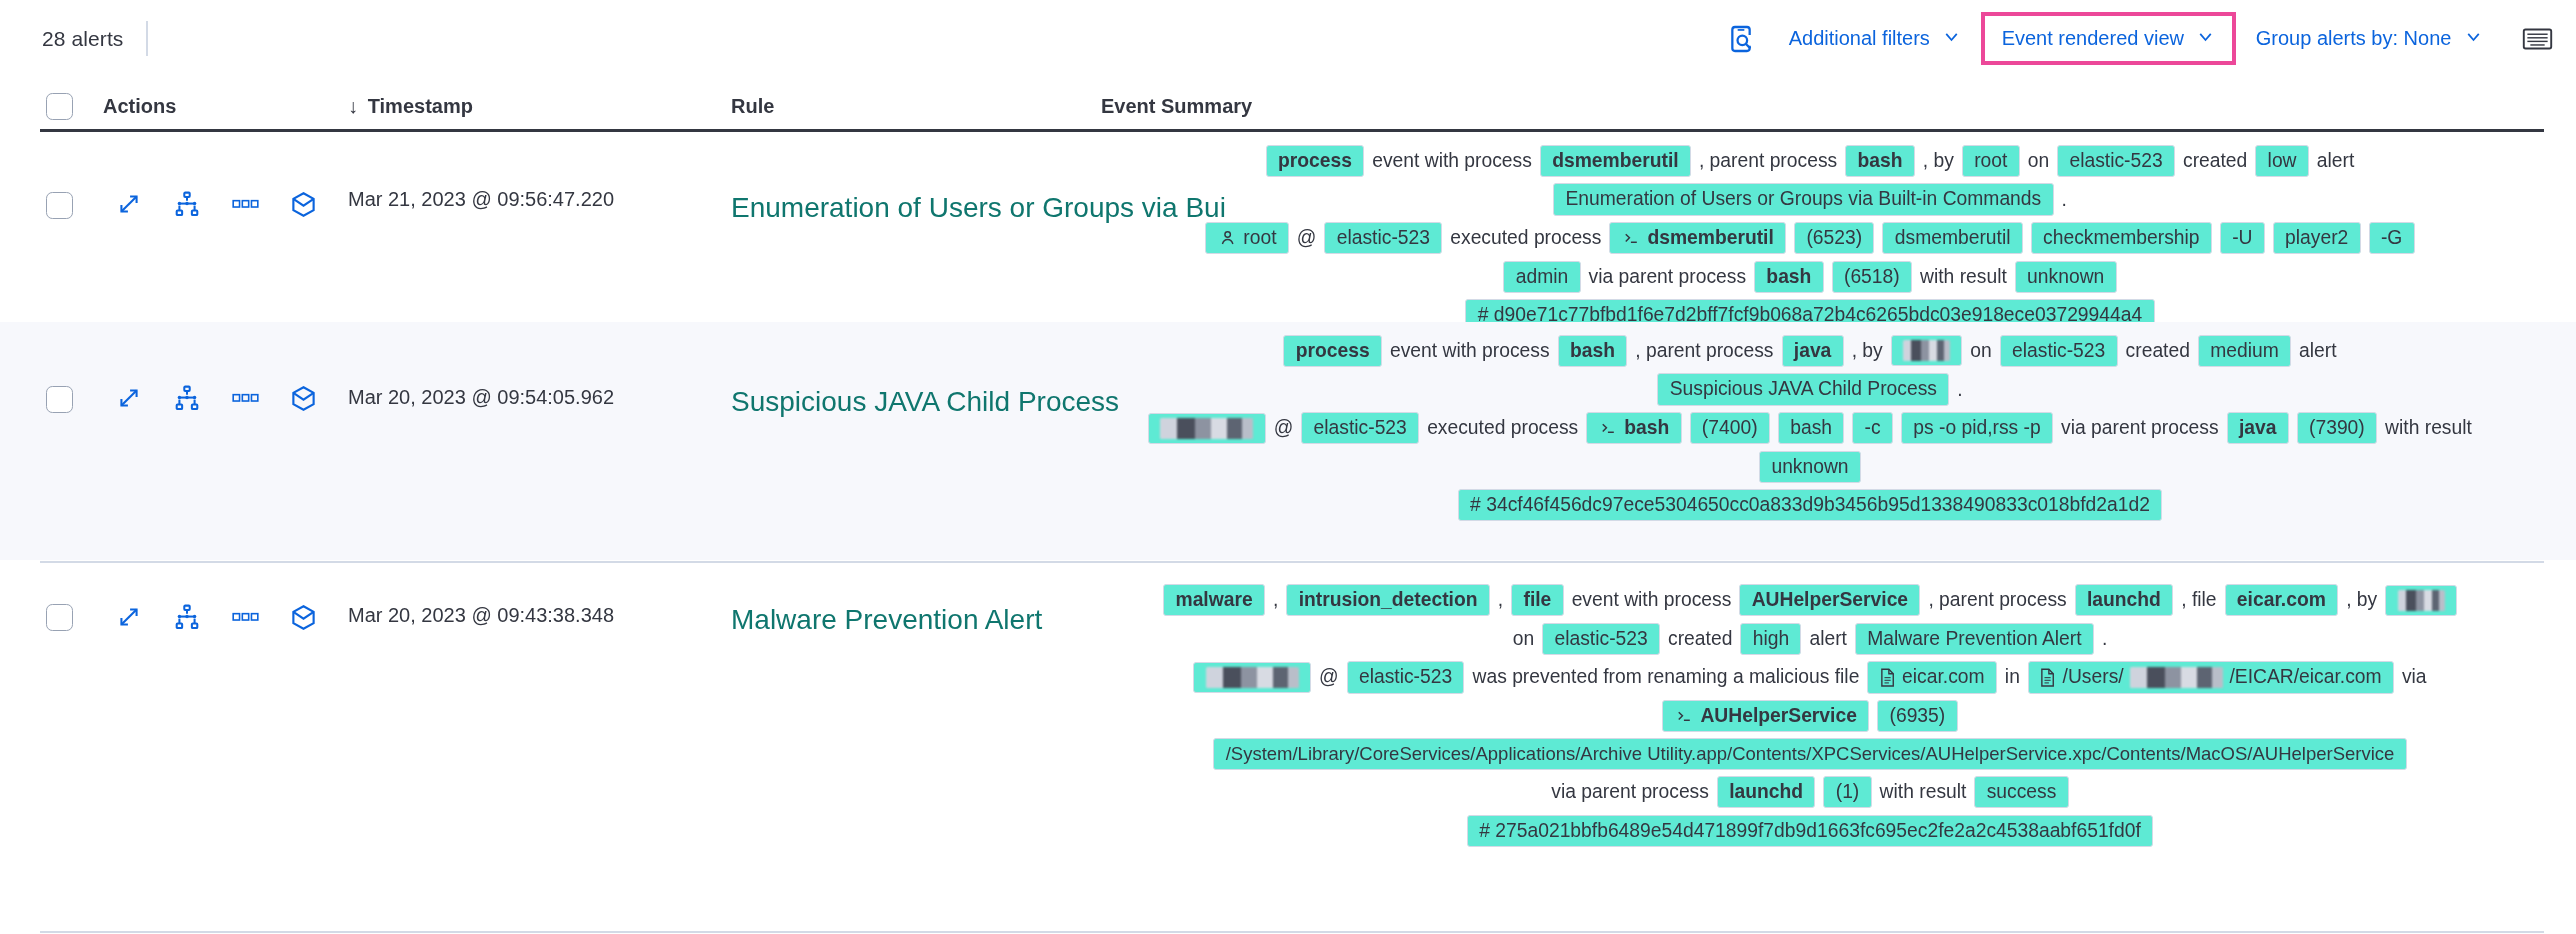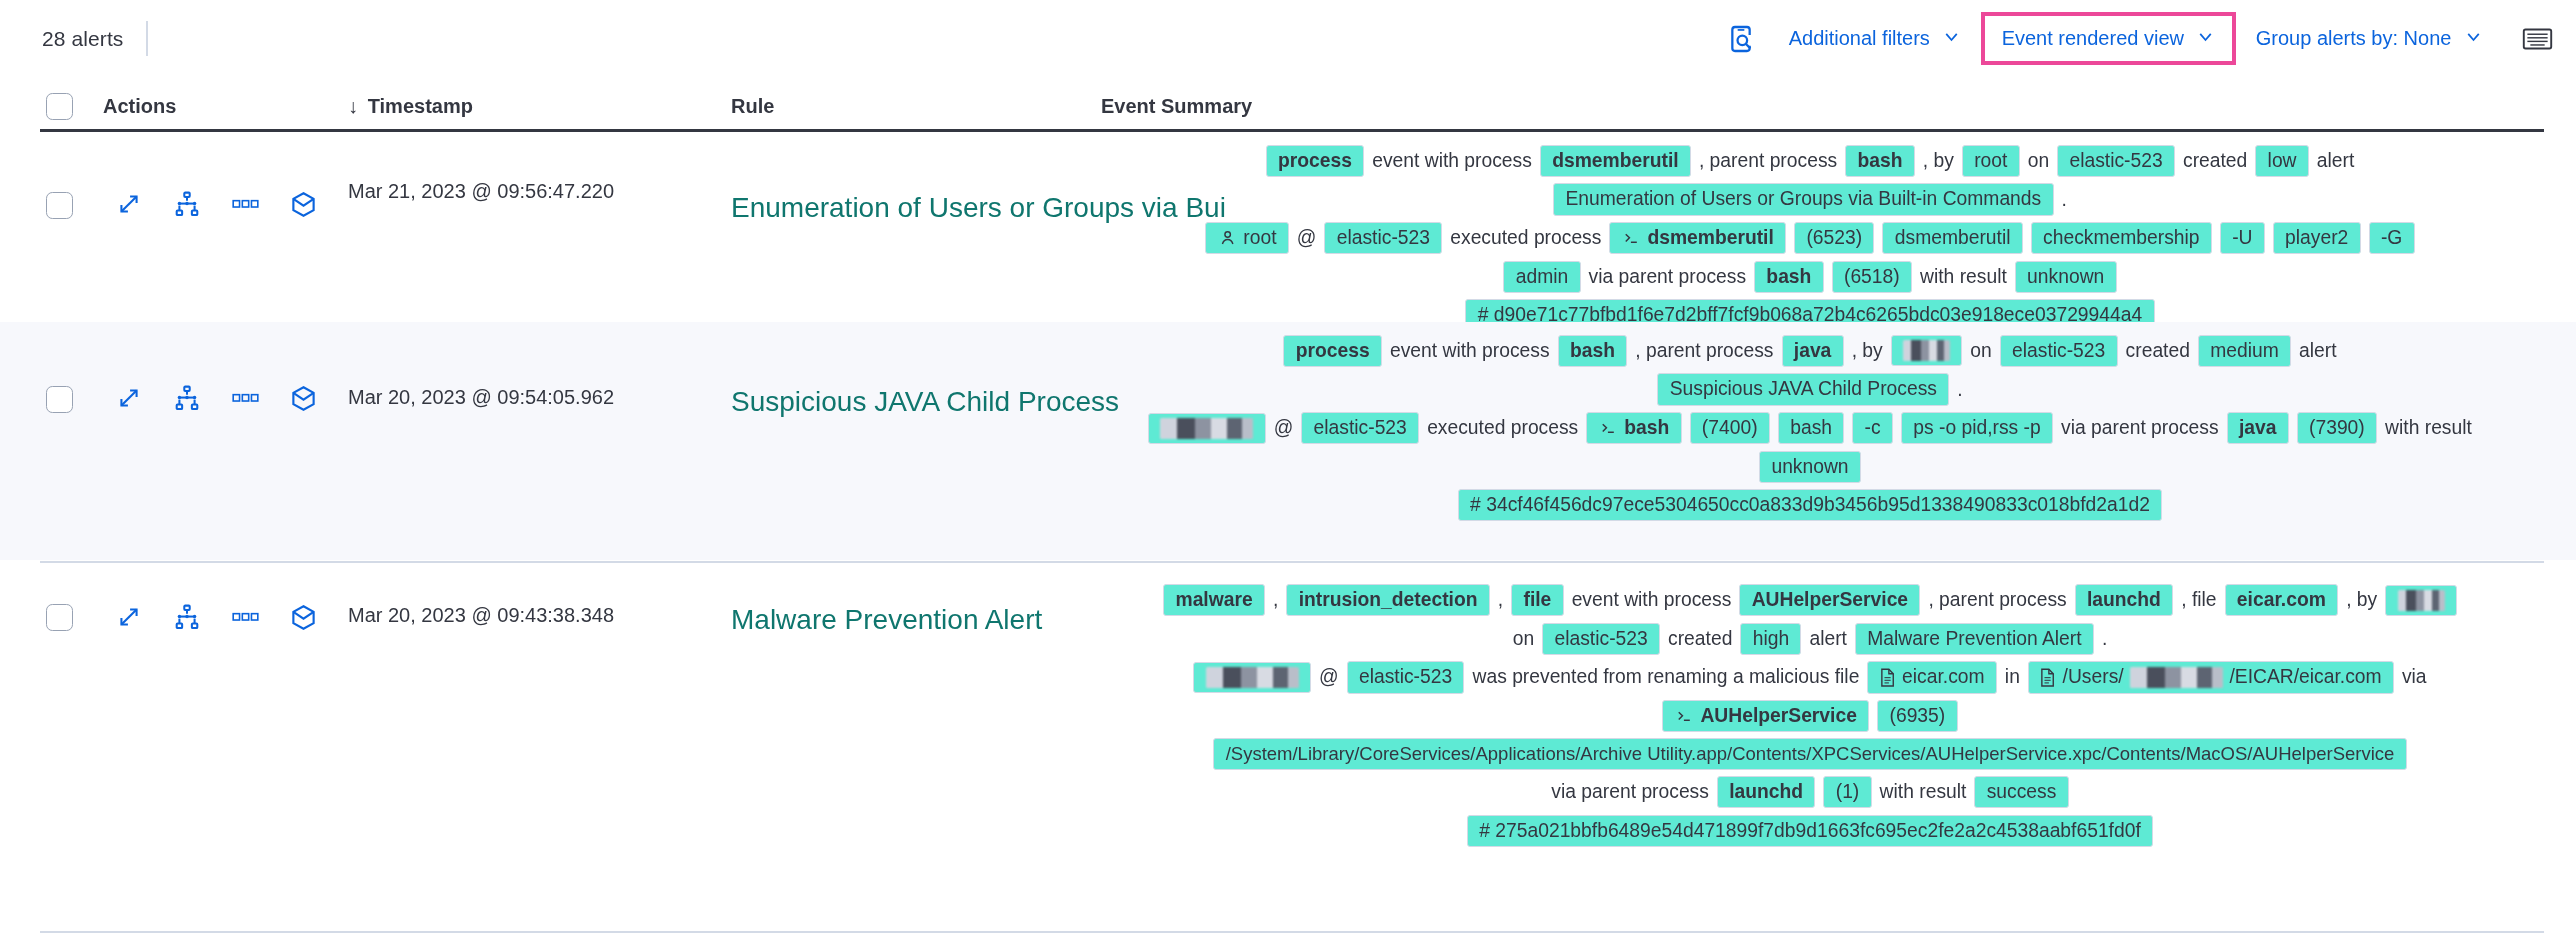--- a/index.html
+++ b/index.html
@@ -209,21 +209,21 @@
               <rect x="24.5" y="3" width="8" height="8"></rect>
             </svg>
           </span>
           <span class="icon-btn">
             <svg width="27" height="27" viewBox="0 0 24 24" fill="none" stroke="#0b64dd" stroke-width="1.9">
               <polygon points="12,2 21,7 21,17 12,22 3,17 3,7"></polygon>
               <polyline points="3,7 12,13 21,7"></polyline>
             </svg>
           </span>
         </div>
-        <div class="cell-time" style="top: 48px;">Mar 21, 2023 @ 09:56:47.220</div>
+        <div class="cell-time" style="top: 56px;">Mar 21, 2023 @ 09:56:47.220</div>
         <div class="cell-rule" style="top: 60px;">Enumeration of Users or Groups via Bui</div>
         <div class="summary" style="top: 9.7px;">
           <div class="sline">
             <span class="chip bold">
               <span>process</span>
             </span>
             <span class="txt">event with process</span>
             <span class="chip bold">
               <span>dsmemberutil</span>
             </span>

